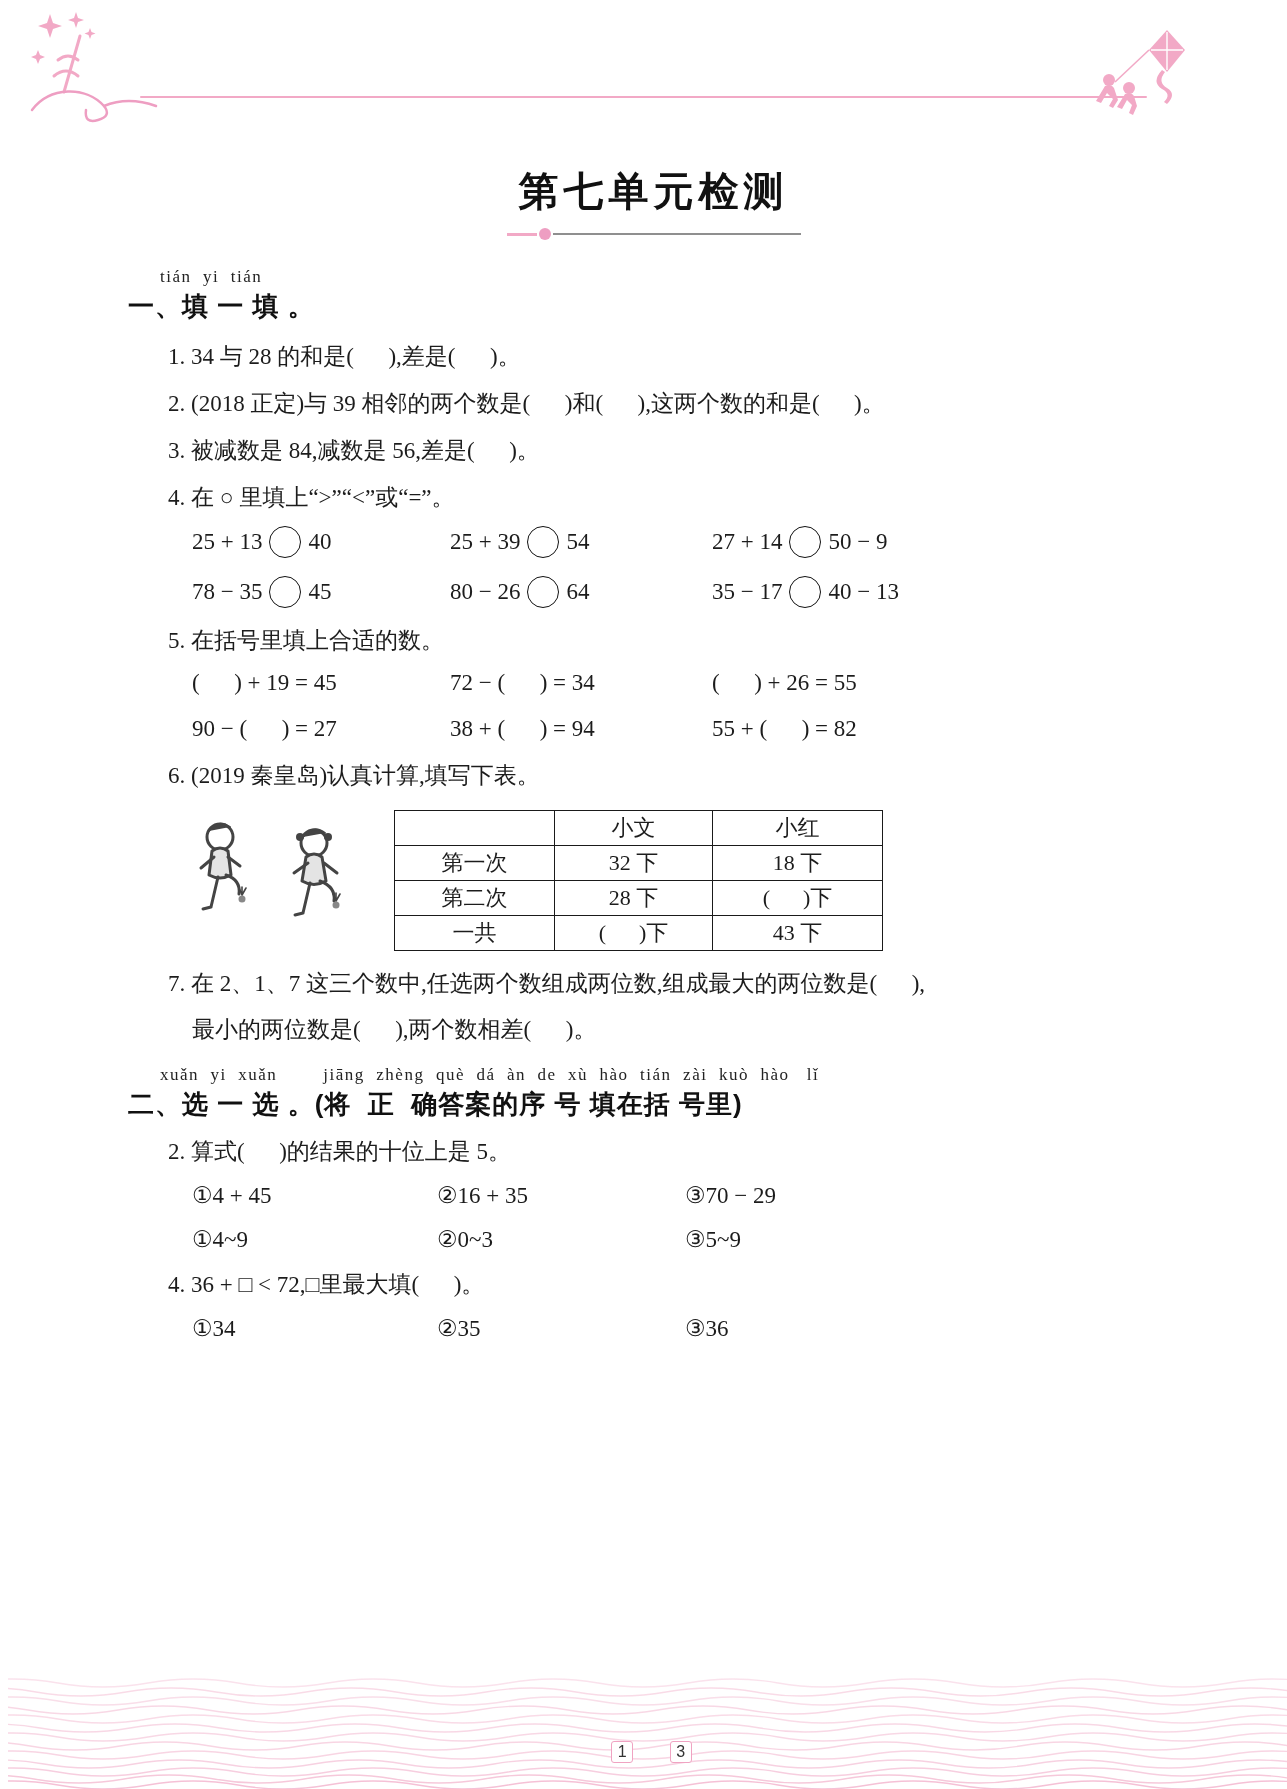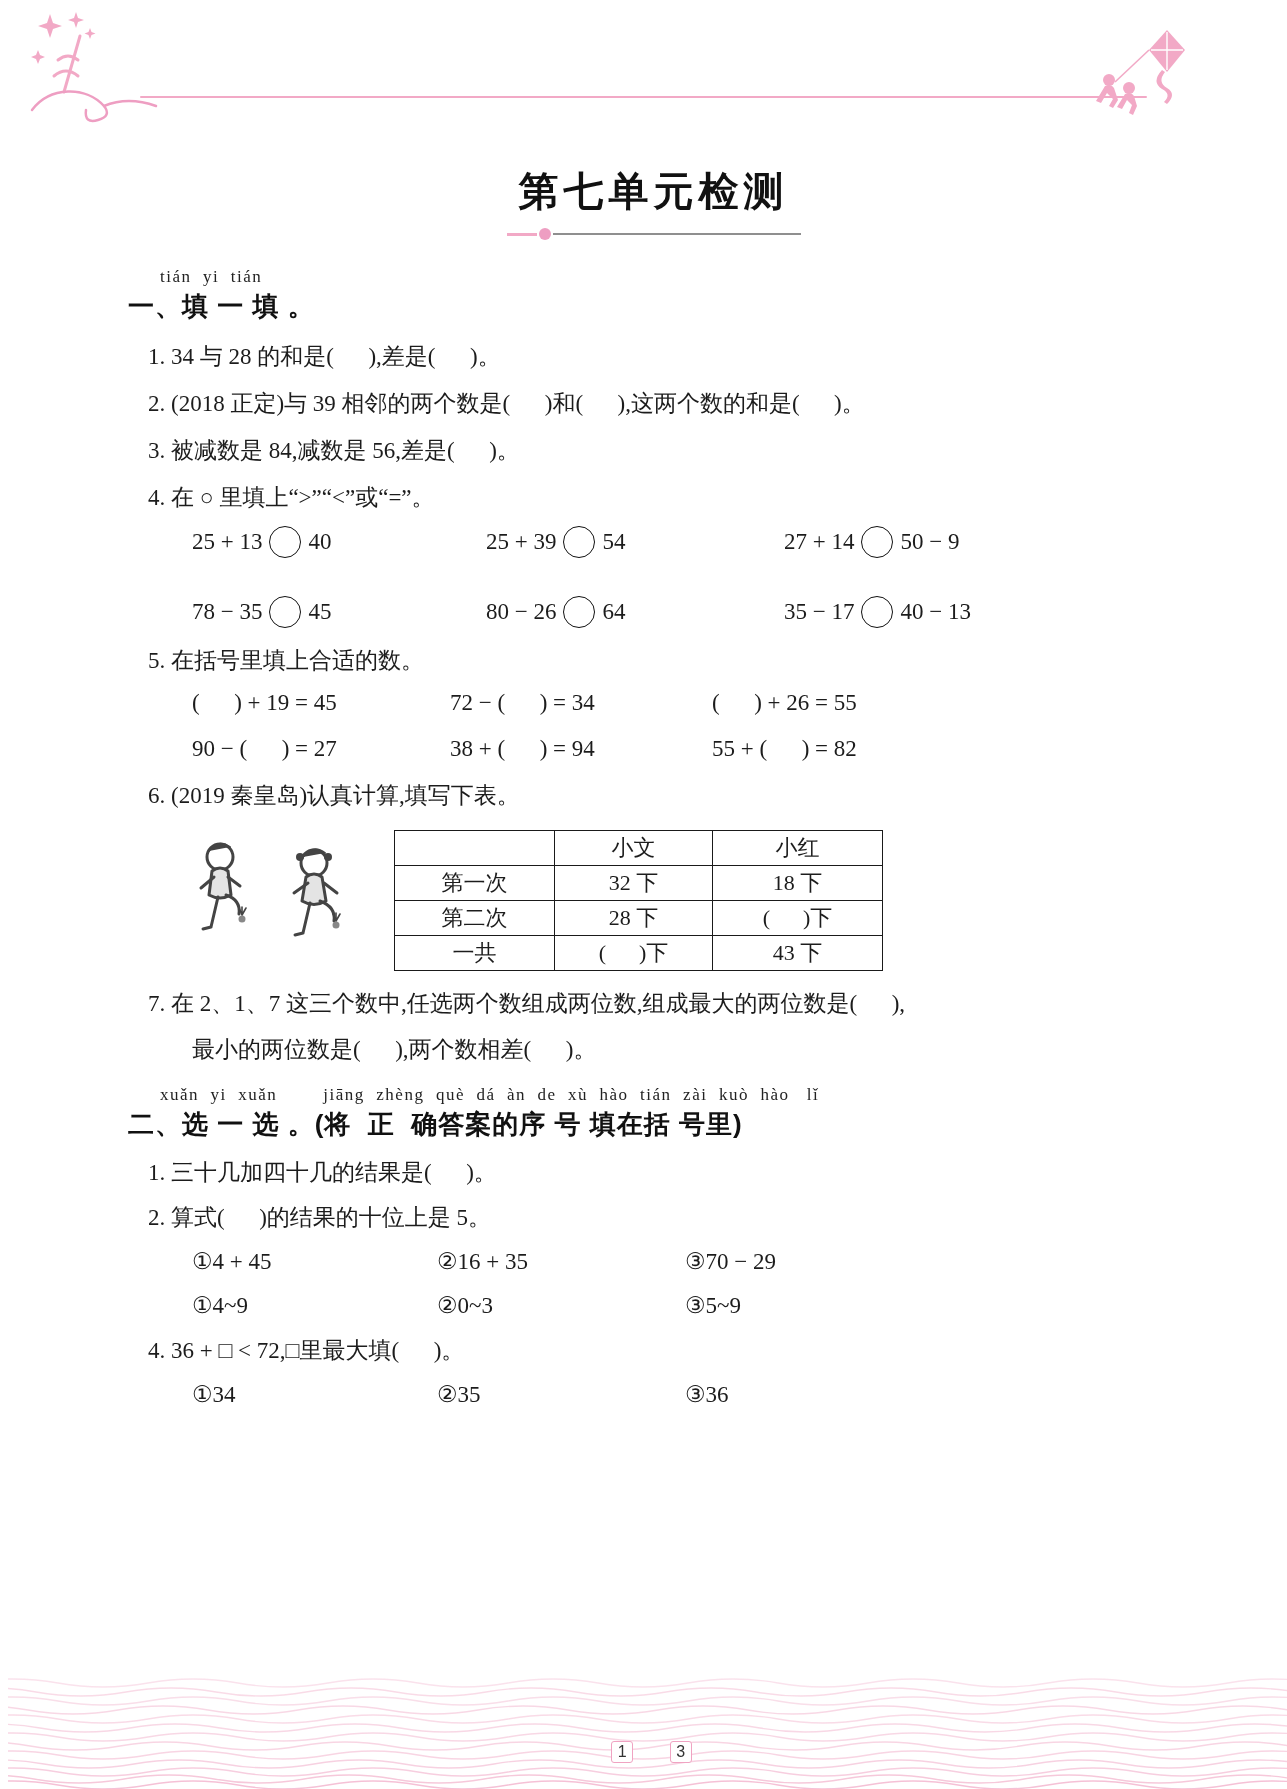--- a/index.html
+++ b/index.html
@@ -32,29 +32,29 @@
   .pinyin {
     font-size:17px; letter-spacing:1.5px; color:#222;
     margin-left:32px; margin-top:26px; white-space:pre-wrap;
   }
   .pinyin2 { margin-top:20px; }
   .sec-heading {
     font-family:"Liberation Sans","DejaVu Sans",sans-serif;
     font-size:26px; font-weight:bold; color:#111; margin-top:2px;
     white-space:pre-wrap; letter-spacing:1px;
   }
-  .question { font-size:23px; margin-left:20px; margin-top:17px; line-height:30px; white-space:pre-wrap; }
+  .question { font-size:23px; margin-left:40px; margin-top:17px; line-height:30px; white-space:pre-wrap; }
   .question.first { margin-top:18px; }
   .sub-indent { margin-left:64px; }
 
   
   .cmp-grid {
     display:grid; grid-template-columns:258px 262px auto;
     margin-left:64px; margin-top:12px; row-gap:16px;
-    font-size:23px; align-items:center;gap:36px;
+    font-size:23px; align-items:center;
   }
   .cmp { display:flex; align-items:center; line-height:34px; white-space:pre-wrap; }
   .circle-blank {
     display:inline-block; width:32px; height:32px; border:1.8px solid #111;
     border-radius:50%; margin:0 7px; flex:0 0 auto; background:#fff;
   }
 
   
   .eq-grid {
     display:grid; grid-template-columns:258px 262px auto;
@@ -253,21 +253,20 @@
       </tbody>
         </table>
     </div>
 
     <div class="question" style="margin-top:18px">7. 在 2、1、7 这三个数中,任选两个数组成两位数,组成最大的两位数是(      ),</div>
     <div class="question sub-indent" style="margin-top:16px">最小的两位数是(      ),两个数相差(      )。</div>
 
     <div class="pinyin pinyin2">xuǎn  yi  xuǎn        jiāng  zhèng  què  dá  àn  de  xù  hào  tián  zài  kuò  hào   lǐ</div>
     <div class="sec-heading">二、选 一 选 。(将  正  确答案的序 号 填在括 号里)</div>
 
-    <div class="question" style="margin-top:16px">1. 三十几加四十几的结果是(      )。</div>
 
     <div class="question" style="margin-top:15px">2. 算式(      )的结果的十位上是 5。</div>
     <div class="opt-grid">
       <span>①4 + 45</span>
       <span>②16 + 35</span>
       <span>③70 − 29</span>
     </div>
 
     <div class="opt-grid">
       <span>①4~9</span>

